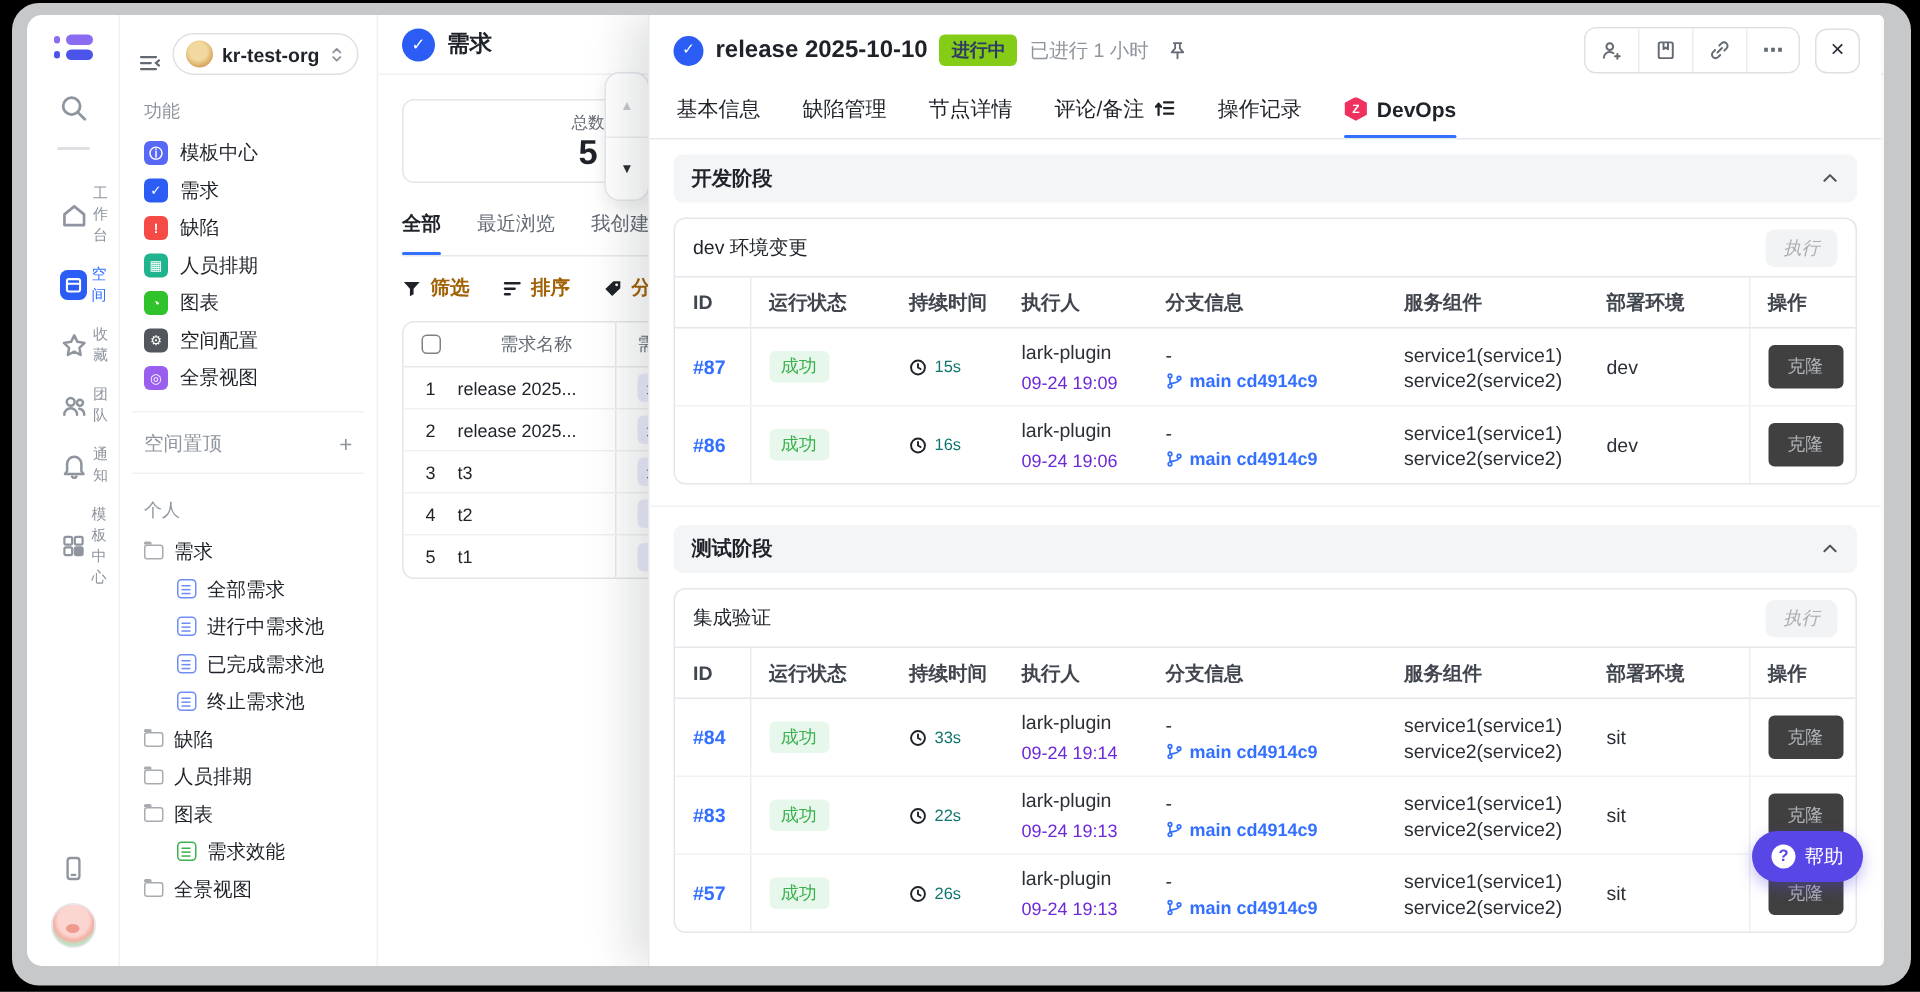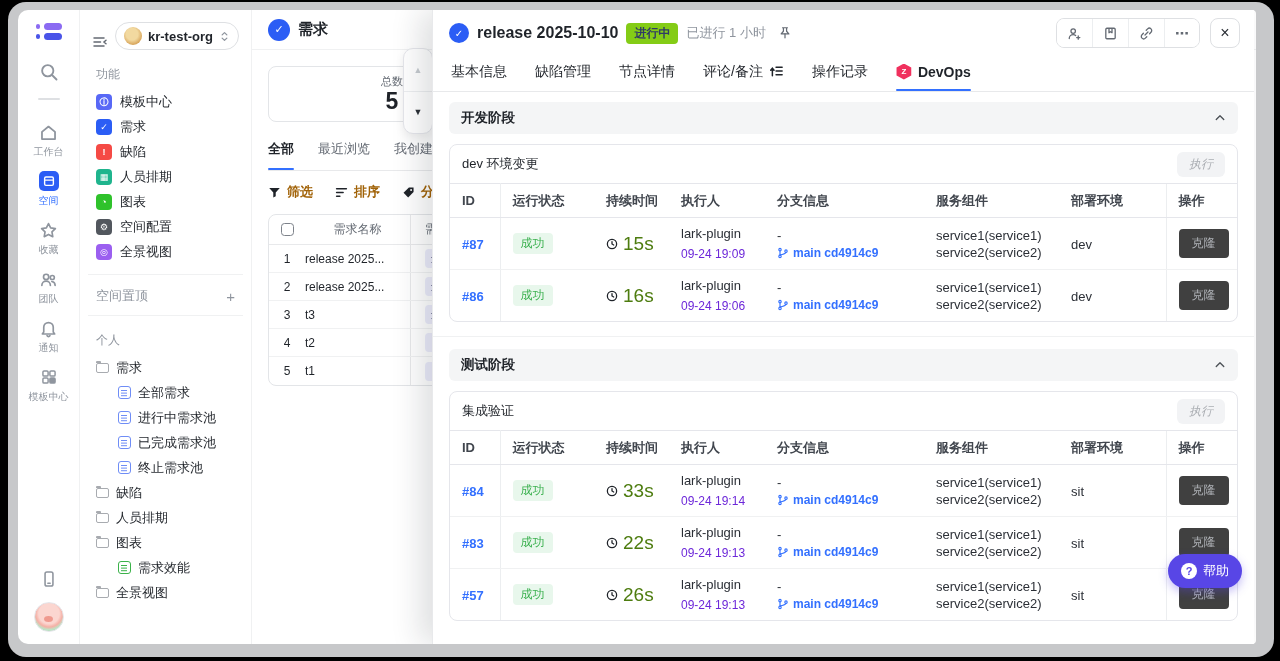--- a/index.html
+++ b/index.html
@@ -14,21 +14,21 @@
   .rail { width:62px; flex:0 0 62px; border-right:1px solid #f0f1f2; display:flex; flex-direction:column; align-items:center; padding:12px 0 12px; }
   .logo { width:26px; height:20px; position:relative; cursor:pointer; }
   .logo i { position:absolute; left:8px; height:7px; width:18px; border-radius:4px; }
   .logo i.t { top:1px; background:#8b6bf2; }
   .logo i.b { top:11px; background:#4a54e8; }
   .logo i.t::before,.logo i.b::before { content:""; position:absolute; left:-8px; top:1.2px; width:4.5px; height:4.5px; border-radius:50%; }
   .logo i.t::before { background:#8b6bf2; }
   .logo i.b::before { background:#4a54e8; }
   .rail-search { margin-top:20px; color:#8f959e; cursor:pointer; }
   .rail-div { width:22px; border-top:2px solid #dee0e3; border-radius:2px; margin:16px 0 10px; }
-  .rail-item { width:100%; display:flex; flex-direction:column; align-items:center; gap:3px; margin-top:12px; font-size:10px; color:#8f959e; cursor:pointer; }
+  .rail-item { width:100%; display:flex; flex-direction:row; align-items:center; gap:3px; margin-top:12px; font-size:10px; color:#8f959e; cursor:pointer;padding-left:22px; }
   .rail-item .ric { color:#8f959e; height:20px; display:flex; align-items:center; }
   .rail-item.active { color:#3370ff; }
   .space-ic { width:20px; height:20px; border-radius:5px; background:#2b5df5; display:flex; align-items:center; justify-content:center; }
   .rail-bottom { margin-top:auto; display:flex; flex-direction:column; align-items:center; gap:14px; }
   .avatar { width:30px; height:30px; border-radius:50%; background:radial-gradient(circle at 50% 38%, #fbd6d0 0 46%, #f5b0a6 60%, #bfe3c5 72%, #8fcf9a 100%); border:1px solid #e5e6eb; position:relative; cursor:pointer; }
   .avatar::after { content:""; position:absolute; left:50%; top:46%; width:9px; height:6px; margin-left:-4.5px; border-radius:50%; background:#ef9a8f; }
 
   
   .sidebar { width:172px; flex:0 0 172px; border-right:1px solid #f0f1f2; padding:12px 12px 8px; overflow:hidden; }
   .org-row { display:flex; align-items:flex-end; gap:7px; }
@@ -114,21 +114,21 @@
   .pl-name { font-size:13px; color:#1f2329; }
   .run-btn { background:#f2f3f5; color:#abaeb3; font-size:12px; padding:4px 12px; border-radius:6px; border:none; cursor:pointer;font-style:italic; }
   table.runs { width:100%; border-collapse:collapse; table-layout:fixed; }
   table.runs th { height:34px; border-top:1px solid #e5e6eb; border-bottom:1px solid #e5e6eb; font-size:13px; font-weight:600; color:#41464e; text-align:left; padding-left:12px; }
   table.runs td { border-bottom:1px solid #f0f1f2; padding:7px 4px 7px 12px; vertical-align:middle; }
   table.runs tr:last-child td { border-bottom:none; }
   table.runs th:first-child, table.runs td:first-child { border-right:1px solid #eceef0; }
   table.runs th:last-child, table.runs td:last-child { border-left:1px solid #eceef0; }
   .run-id { color:#3370ff; font-weight:600; font-size:13px; cursor:pointer; }
   .ok-badge { display:inline-block; background:#e8f7ec; color:#3cb150; font-size:12px; padding:2px 8px; border-radius:4px; }
-  .dur { display:flex; align-items:center; gap:5px; font-size:19px; color:#4d7c0f; }
+  .dur { display:flex; align-items:center; gap:5px; font-size:11px; color:#0f766e; }
   .cell-l1 { font-size:13px; color:#2b2f36; line-height:17px; white-space:nowrap; }
   .cell-l2 { font-size:12px; color:#6d28d9; line-height:16px; margin-top:4px; }
   .branch-line { display:flex; align-items:center; gap:4px; margin-top:2px; }
   .branch-txt { font-size:12px; font-weight:600; color:#3370ff; white-space:nowrap; }
   .svc { font-size:13px; color:#2b2f36; line-height:17px; white-space:nowrap; }
   .env { font-size:13px; color:#2b2f36; }
   .clone-btn { border:3px solid #404040; background:#404040; color:#b0b3b8; font-size:12px; padding:3px 10px; border-radius:4px; cursor:pointer; }
   .stage-sep { border-top:1px solid #f0f1f2; margin:14px -16px 0; }
   .sec2 { margin-top:12px; }
   .comment-bar { border-top:1px solid #e8e9eb; padding:7px 16px; display:flex; align-items:center; gap:10px; background:#fff; }

